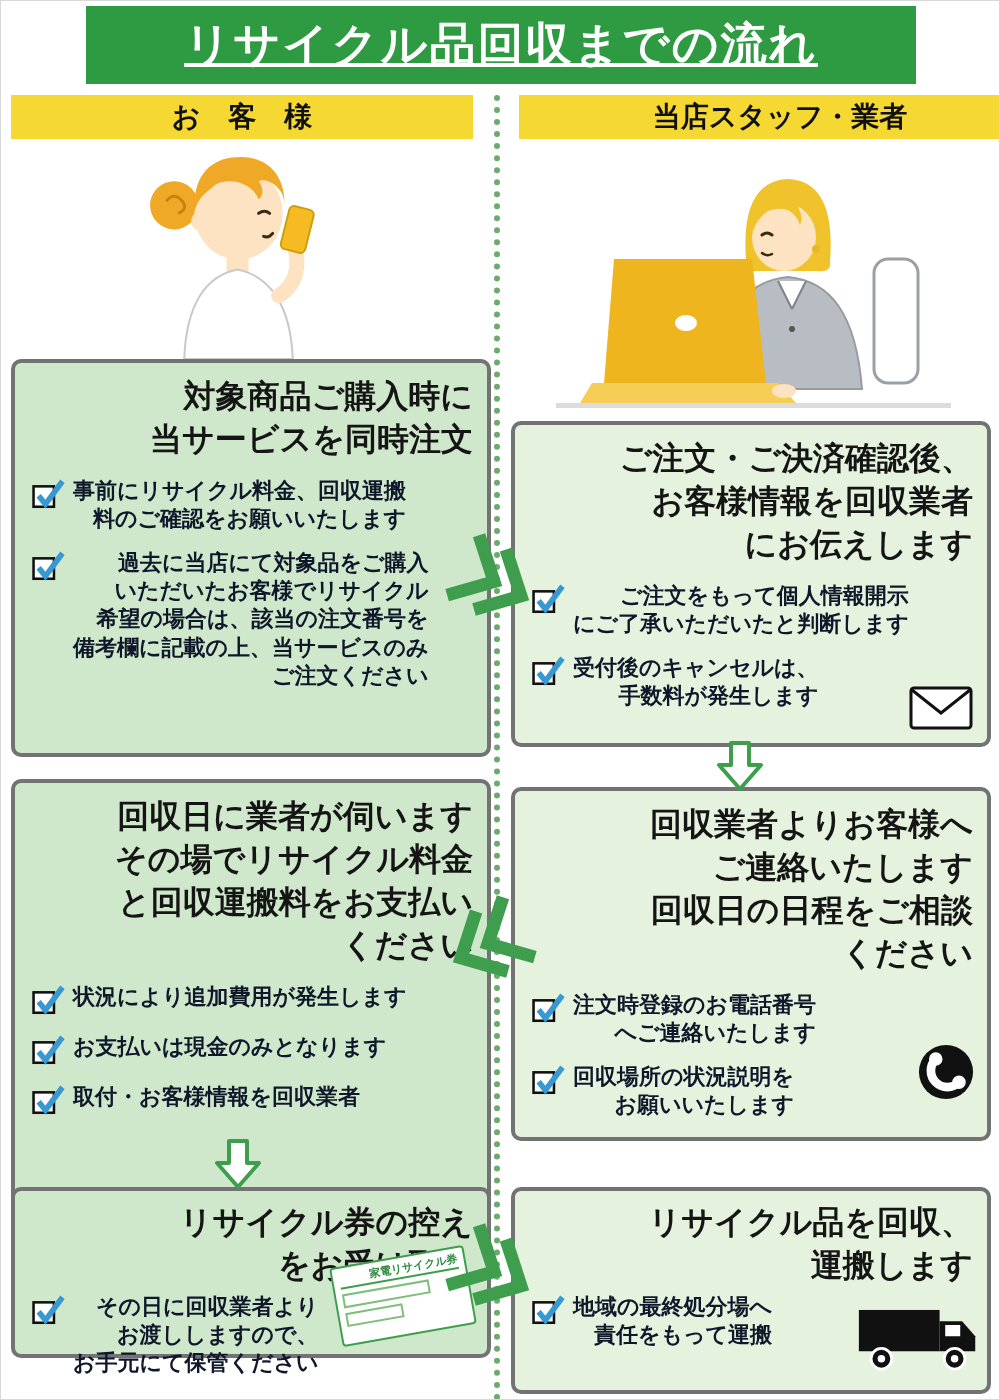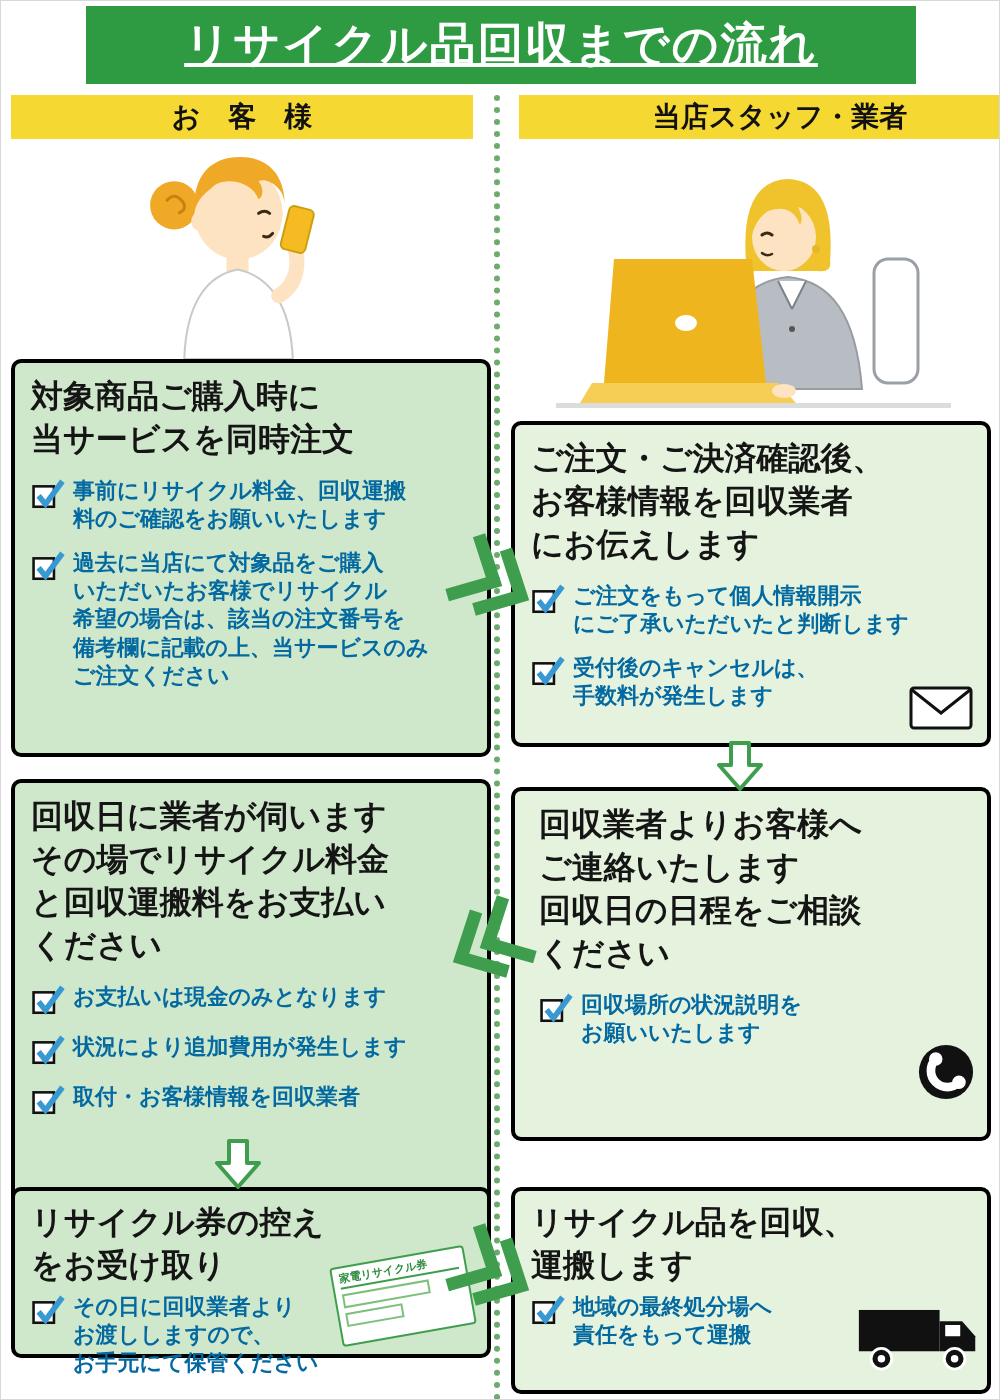--- a/index.html
+++ b/index.html
@@ -16,37 +16,37 @@
   .col-header.left  { left:10px;  width:462px; }
   .col-header.right { left:518px; width:472px;padding-left:25px; }
 
   .divider { position:absolute; left:493px; top:94px; height:1306px; width:0;
              border-left:6px dotted #6cab6c; z-index:0; }
 
   .illus { position:absolute; z-index:1; }
   #illus-left  { left:128px; top:142px; width:215px; height:216px; }
   #illus-right { left:555px; top:130px; width:395px; height:288px; }
 
-  .box { position:absolute; border:4px solid #000000; border-radius:10px;
-         box-sizing:border-box; z-index:1; }
+  .box { position:absolute; border:4px solid #737373; border-radius:10px;
+         box-sizing:border-box; z-index:1;text-align:right; }
   .box.bg-l { background:#cfe7ca; }
   .box.bg-r { background:#e5f2dd; }
   .box h2 { margin:12px 14px 2px 16px; font-size:32px; font-weight:800; line-height:1.34;
             color:#151515; white-space:pre-line; }
   .box.small h2 { margin-top:10px; }
   .item { display:flex; align-items:flex-start; gap:8px; margin:16px 10px 0 16px; }
   .box.small .item { margin-top:6px; }
-  .item .txt { margin:0; font-size:22px; font-weight:700; line-height:1.28; color:#0369a1;
+  .item .txt { margin:0; font-size:22px; font-weight:700; line-height:1.28; color:#0f172a;
                white-space:pre-line; }
   .cbx { flex:0 0 34px; width:34px; height:34px; }
 
   #box-l1 { left:10px;  top:358px;  width:480px; height:398px; }
   #box-r1 { left:510px; top:420px;  width:480px; height:326px; }
   #box-l2 { left:10px;  top:778px;  width:480px; height:456px; }
-  #box-r2 { left:510px; top:786px;  width:480px; height:354px;padding-left:8px; }
+  #box-r2 { left:510px; top:786px;  width:480px; height:354px; }
   #box-l3 { left:10px;  top:1186px; width:480px; height:171px; }
   #box-r3 { left:510px; top:1186px; width:480px; height:207px; }
 
   .envelope { position:absolute; right:14px; bottom:12px; width:64px; height:46px; }
   .phone    { position:absolute; right:12px; bottom:36px; width:58px; height:58px; }
   .truck    { position:absolute; right:8px;  bottom:12px; width:122px; height:76px; }
 
   .ticket { position:absolute; right:16px; bottom:18px; width:136px; height:80px;
             transform:rotate(-10deg); background:#fff; border:2px solid #3f9e4e;
             border-radius:4px; padding:3px 6px; box-sizing:border-box; }
@@ -169,43 +169,51 @@
   <section class="box bg-l" id="box-l2">
     <h2>回収日に業者が伺います
 その場でリサイクル料金
 と回収運搬料をお支払い
 ください</h2>
     <div class="item">
       <svg class="cbx" viewBox="0 0 40 40">
         <rect x="3" y="11" width="24" height="24" fill="#fff" stroke="#111" stroke-width="3"></rect>
         <path d="M9,22 L17,32 L37,5" fill="none" stroke="#3898d2" stroke-width="6.5"></path>
       </svg>
+      <p class="txt">状況により追加費用が発生します</p>
+    </div>
+    <div class="item">
+      <svg class="cbx" viewBox="0 0 40 40">
+        <rect x="3" y="11" width="24" height="24" fill="#fff" stroke="#111" stroke-width="3"></rect>
+        <path d="M9,22 L17,32 L37,5" fill="none" stroke="#3898d2" stroke-width="6.5"></path>
+      </svg>
       <p class="txt">お支払いは現金のみとなります</p>
-    </div>
-    <div class="item">
-      <svg class="cbx" viewBox="0 0 40 40">
-        <rect x="3" y="11" width="24" height="24" fill="#fff" stroke="#111" stroke-width="3"></rect>
-        <path d="M9,22 L17,32 L37,5" fill="none" stroke="#3898d2" stroke-width="6.5"></path>
-      </svg>
-      <p class="txt">状況により追加費用が発生します</p>
     </div>
     <div class="item">
       <svg class="cbx" viewBox="0 0 40 40">
         <rect x="3" y="11" width="24" height="24" fill="#fff" stroke="#111" stroke-width="3"></rect>
         <path d="M9,22 L17,32 L37,5" fill="none" stroke="#3898d2" stroke-width="6.5"></path>
       </svg>
       <p class="txt">取付・お客様情報を回収業者</p>
     </div>
   </section>
 
   <section class="box bg-r" id="box-r2">
     <h2>回収業者よりお客様へ
 ご連絡いたします
 回収日の日程をご相談
 ください</h2>
+    <div class="item">
+      <svg class="cbx" viewBox="0 0 40 40">
+        <rect x="3" y="11" width="24" height="24" fill="#fff" stroke="#111" stroke-width="3"></rect>
+        <path d="M9,22 L17,32 L37,5" fill="none" stroke="#3898d2" stroke-width="6.5"></path>
+      </svg>
+      <p class="txt">注文時登録のお電話番号
+へご連絡いたします</p>
+    </div>
     <div class="item">
       <svg class="cbx" viewBox="0 0 40 40">
         <rect x="3" y="11" width="24" height="24" fill="#fff" stroke="#111" stroke-width="3"></rect>
         <path d="M9,22 L17,32 L37,5" fill="none" stroke="#3898d2" stroke-width="6.5"></path>
       </svg>
       <p class="txt">回収場所の状況説明を
 お願いいたします</p>
     </div>
     <svg class="phone" viewBox="0 0 60 60">
       <circle cx="30" cy="30" r="28" fill="#111"></circle>

